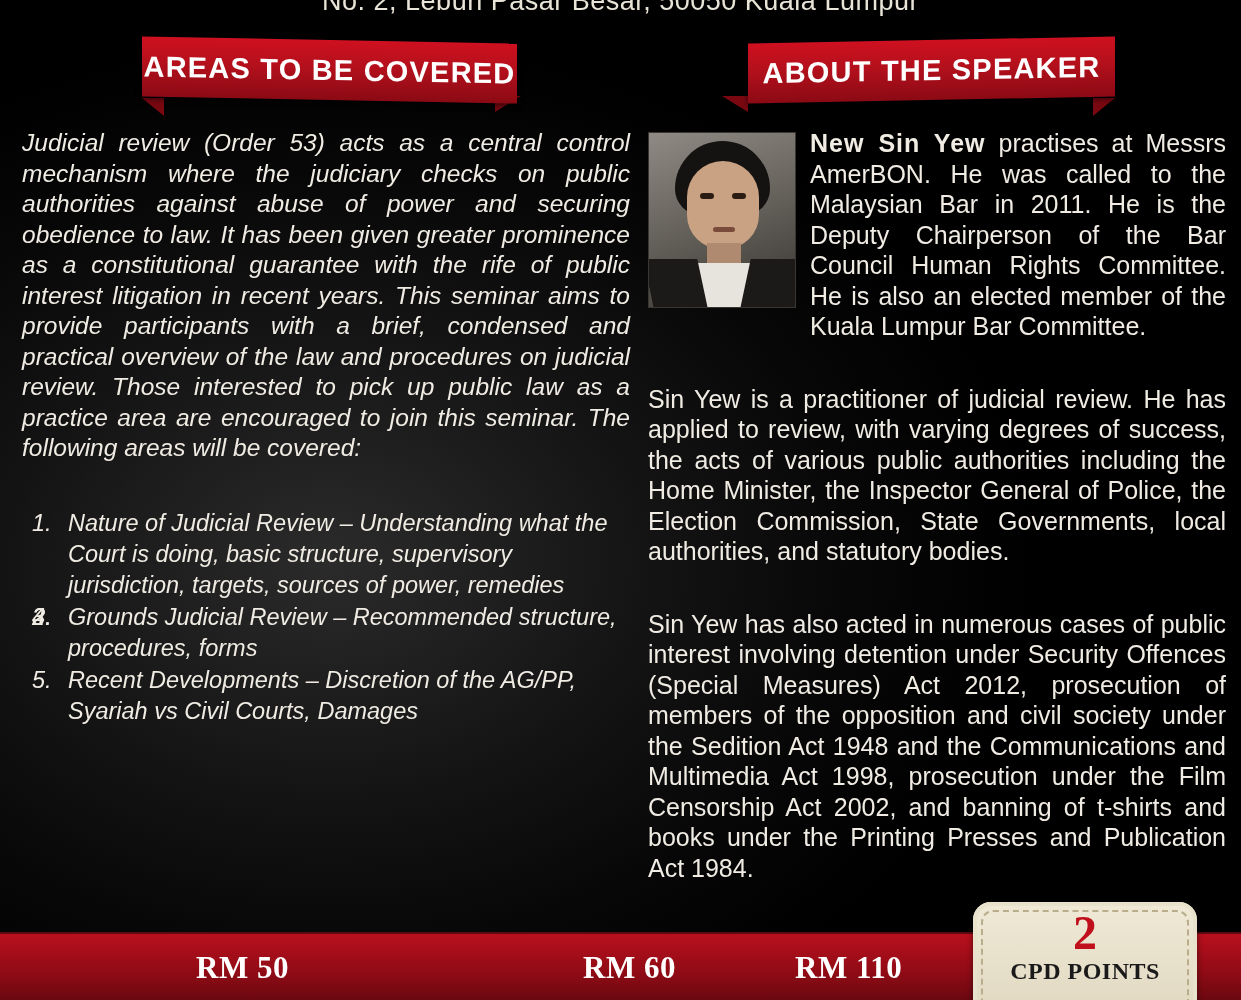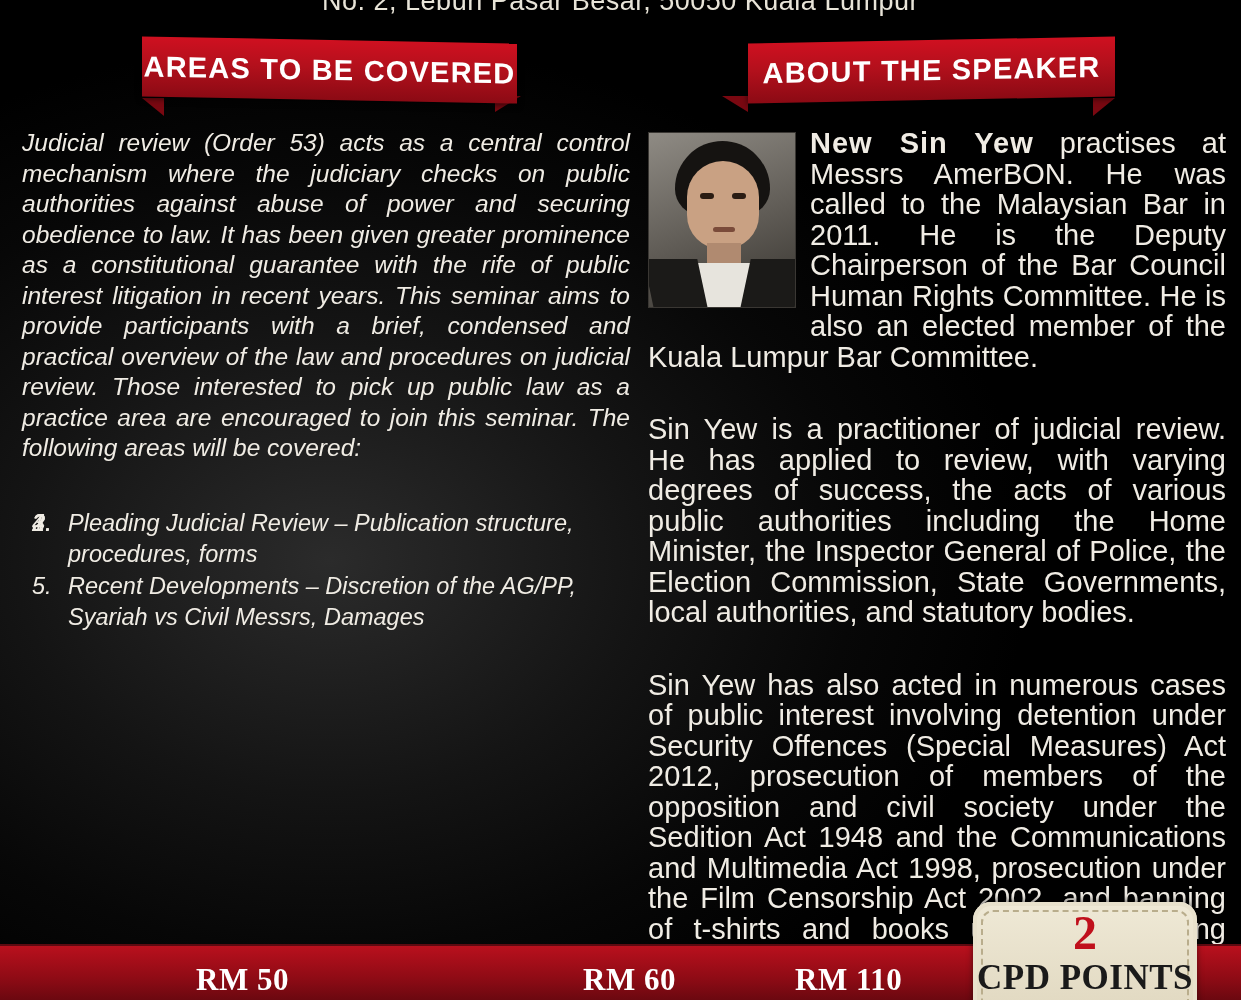--- a/index.html
+++ b/index.html
@@ -129,34 +129,34 @@
   .ph-eyeL { position:absolute; left:51px; top:60px; width:14px; height:6px; background:#2a1c13; border-radius:4px;}
   .ph-eyeR { position:absolute; left:83px; top:60px; width:14px; height:6px; background:#2a1c13; border-radius:4px;}
   .ph-mouth { position:absolute; left:64px; top:94px; width:22px; height:5px; background:#7a4b3a; border-radius:4px;}
   .ph-neck { position:absolute; left:58px; top:110px; width:34px; height:28px; background:#b08a70;}
   .ph-shirt { position:absolute; left:10px; top:130px; width:128px; height:50px; background:#e7e4dd; border-radius:30px 30px 0 0;}
   .ph-jacket-l { position:absolute; left:0px; top:126px; width:54px; height:54px; background:#1b1a18; transform: skewX(12deg);}
   .ph-jacket-r { position:absolute; left:96px; top:126px; width:54px; height:54px; background:#1b1a18; transform: skewX(-12deg);}
 
   .spk-par {
     color: #f0ece4;
-    font-size: 29px;
+    font-size: 25px;
     line-height: 30.5px;
     text-align: justify;
     text-justify: inter-word;
     font-family: "Liberation Sans", sans-serif;
     margin: 0;
   }
   .spk-par + .spk-par { margin-top: 42px; }
   .spk-name { font-weight: bold; letter-spacing: 1px; }
 
   
   .price-bar {
     position: absolute;
-    left: 0; bottom: 0; width: 1241px; height: 56px;
+    left: 0; bottom: 0; width: 1241px; height: 68px;
     background: linear-gradient(180deg,#b9101d 0%, #8e0b15 60%, #6b0810 100%);
     border-top: 2px solid #5d0a11;
   }
   .price-bar .inner {
     position: relative;
     width: 100%; height: 100%;
   }
   .price {
     position: absolute;
     top: 16px;
@@ -192,21 +192,21 @@
     margin-top: 6px;
     color: #c0101c;
     font-size: 48px;
     font-weight: bold;
     font-family: "Liberation Serif", serif;
     line-height: 50px;
   }
   .cpd-label {
     position: relative;
     color: #1a1a1a;
-    font-size: 35px;
+    font-size: 24px;
     font-weight: bold;
     font-family: "Liberation Serif", serif;
     letter-spacing: 0.5px;
   }
 </style>
 </head>
 <body>
 
 <div class="poster">
 
@@ -222,34 +222,35 @@
   <div class="ribbon-tail" id="tail-speaker-right"></div>
   <div class="ribbon" id="ribbon-speaker">
     <span class="txt">ABOUT THE SPEAKER</span>
   </div>
 
   <div class="col-left">
     <p class="intro-par">Judicial review (Order 53) acts as a central control mechanism where the judiciary checks on public authorities against abuse of power and securing obedience to law. It has been given greater prominence as a constitutional guarantee with the rife of public interest litigation in recent years. This seminar aims to provide participants with a brief, condensed and practical overview of the law and procedures on judicial review. Those interested to pick up public law as a practice area are encouraged to join this seminar. The following areas will be covered:</p>
     <ol class="topics">
       <li>
         <span class="num">1.</span>
+        <span>Nature of Judicial Review – Understanding what the Court is doing, basic structure, supervisory jurisdiction, targets, sources of power, remedies</span>
       </li>
       <li>
         <span class="num">2.</span>
       </li>
       <li>
         <span class="num">3.</span>
       </li>
       <li>
         <span class="num">4.</span>
-        <span>Pleading Judicial Review – Publication structure, procedures, forms</span>
+        <span>Grounds Judicial Review – Recommended structure, procedures, forms</span>
       </li>
       <li>
         <span class="num">5.</span>
-        <span>Recent Developments – Discretion of the AG/PP, Syariah vs Civil Messrs, Damages</span>
+        <span>Recent Developments – Discretion of the AG/PP, Syariah vs Civil Courts, Damages</span>
       </li>
     </ol>
   </div>
 
   <div class="col-right">
     <div class="speaker-photo">
       <div class="ph-bg"></div>
       <div class="ph-hair"></div>
       <div class="ph-face"></div>
       <div class="ph-eyeL"></div>

